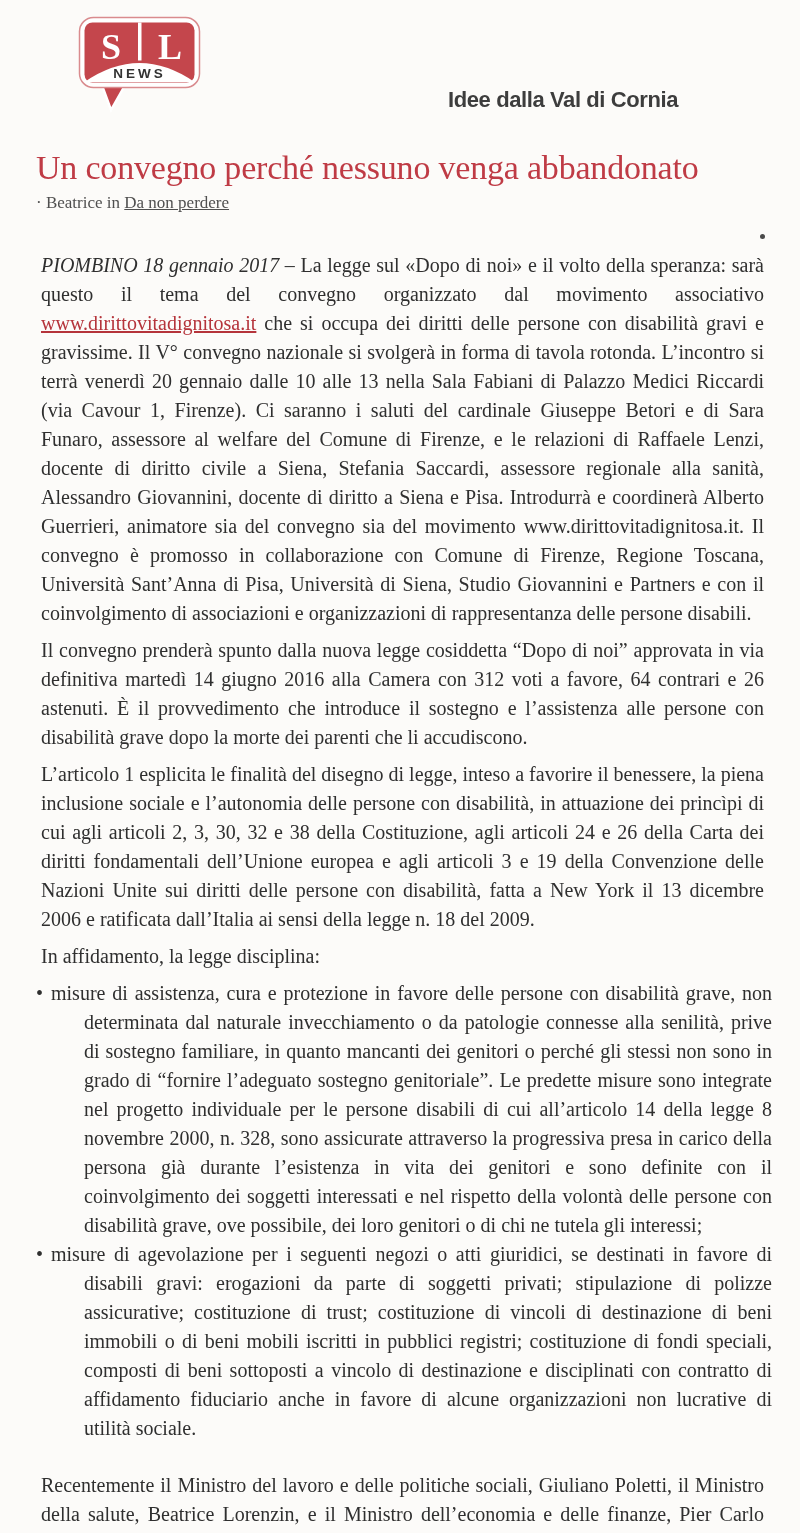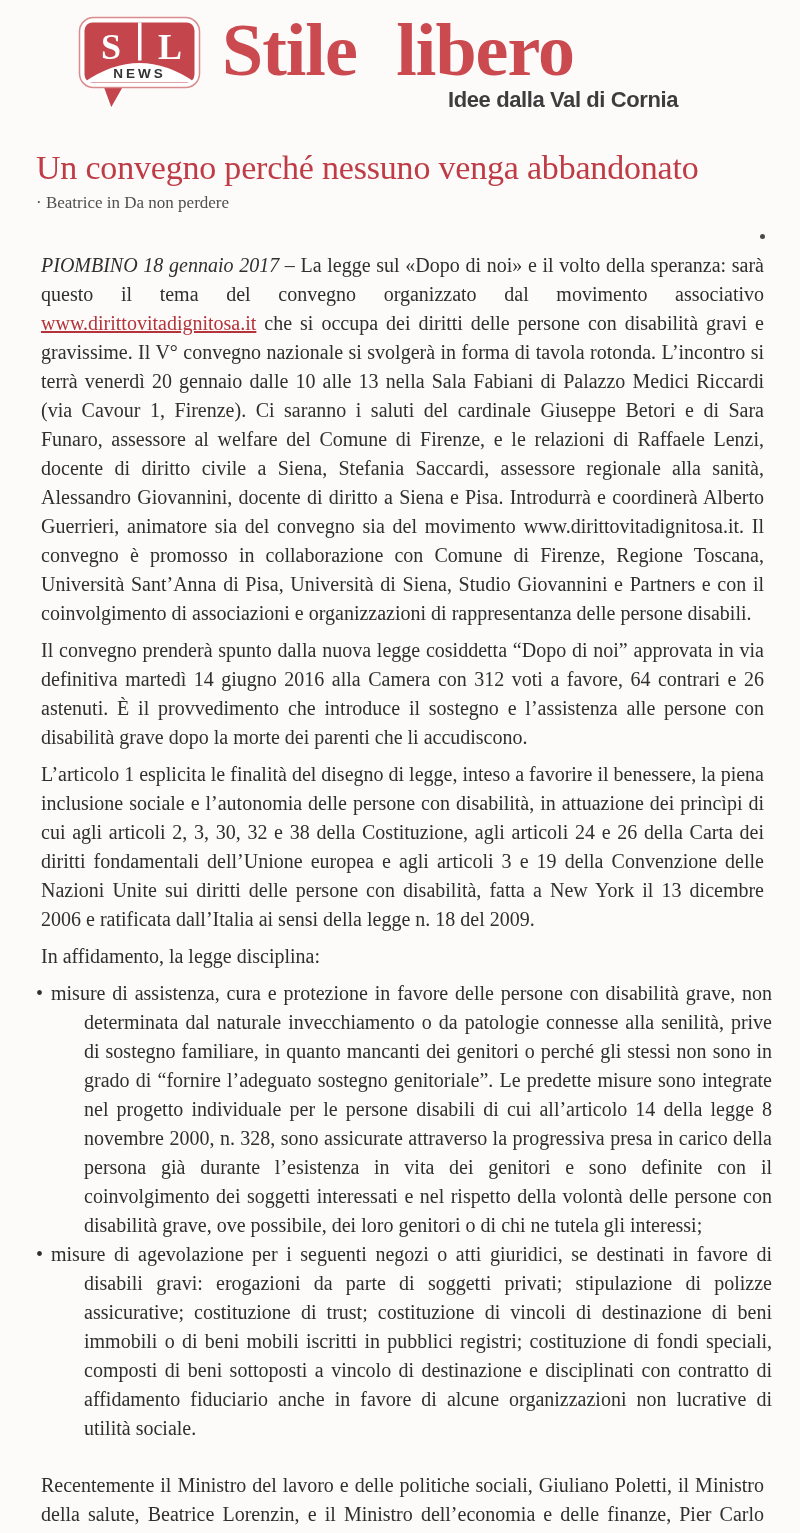--- a/index.html
+++ b/index.html
@@ -31,21 +31,21 @@
   }
 
   
   .title-block { margin: 8px 28px 0 36px; }
   .title {
     margin: 0; font-weight: 400;
     font-size: 34px; line-height: 40px;
     color: #bf3b45; letter-spacing: -0.2px;
   }
   .meta { margin-top: 5px; font-size: 17px; color: #4f4f4f; }
-  .meta-link { cursor: pointer; }
+  .meta-link { text-decoration: underline; cursor: pointer; }
 
   
   .artifact-dot {
     position: absolute; left: 760px; top: 234px;
     width: 5px; height: 5px; border-radius: 50%;
     background: #4a4a4a;
   }
 
   
   .article-body {
@@ -85,21 +85,20 @@
         <rect x="6.5" y="6.5" width="110" height="60" rx="8" fill="#c4464c"></rect>
 
         <rect x="60" y="6.5" width="3.5" height="38" fill="#ffffff"></rect>
 
         <path d="M6.5 66 Q61.5 28 116.5 66 Z" fill="#ffffff"></path>
         <text x="33" y="43" text-anchor="middle" font-family="Liberation Serif, serif" font-weight="bold" font-size="36" fill="#ffffff">S</text>
         <text x="92" y="43" text-anchor="middle" font-family="Liberation Serif, serif" font-weight="bold" font-size="36" fill="#ffffff">L</text>
         <text x="61.5" y="62" text-anchor="middle" font-family="Liberation Sans, sans-serif" font-weight="bold" font-size="13.5" letter-spacing="3" fill="#333333">NEWS</text>
       </svg>
     </div>
-    <div class="brand">Stile libero</div>
     <div class="tagline">Idee dalla Val di Cornia</div>
   </header>
 
   <div class="artifact-dot"></div>
 
   <section class="title-block">
     <h1 class="title">Un convegno perché nessuno venga abbandonato</h1>
     <div class="meta">
       <span>· Beatrice in </span><span class="meta-link">Da non perdere</span>
     </div>

